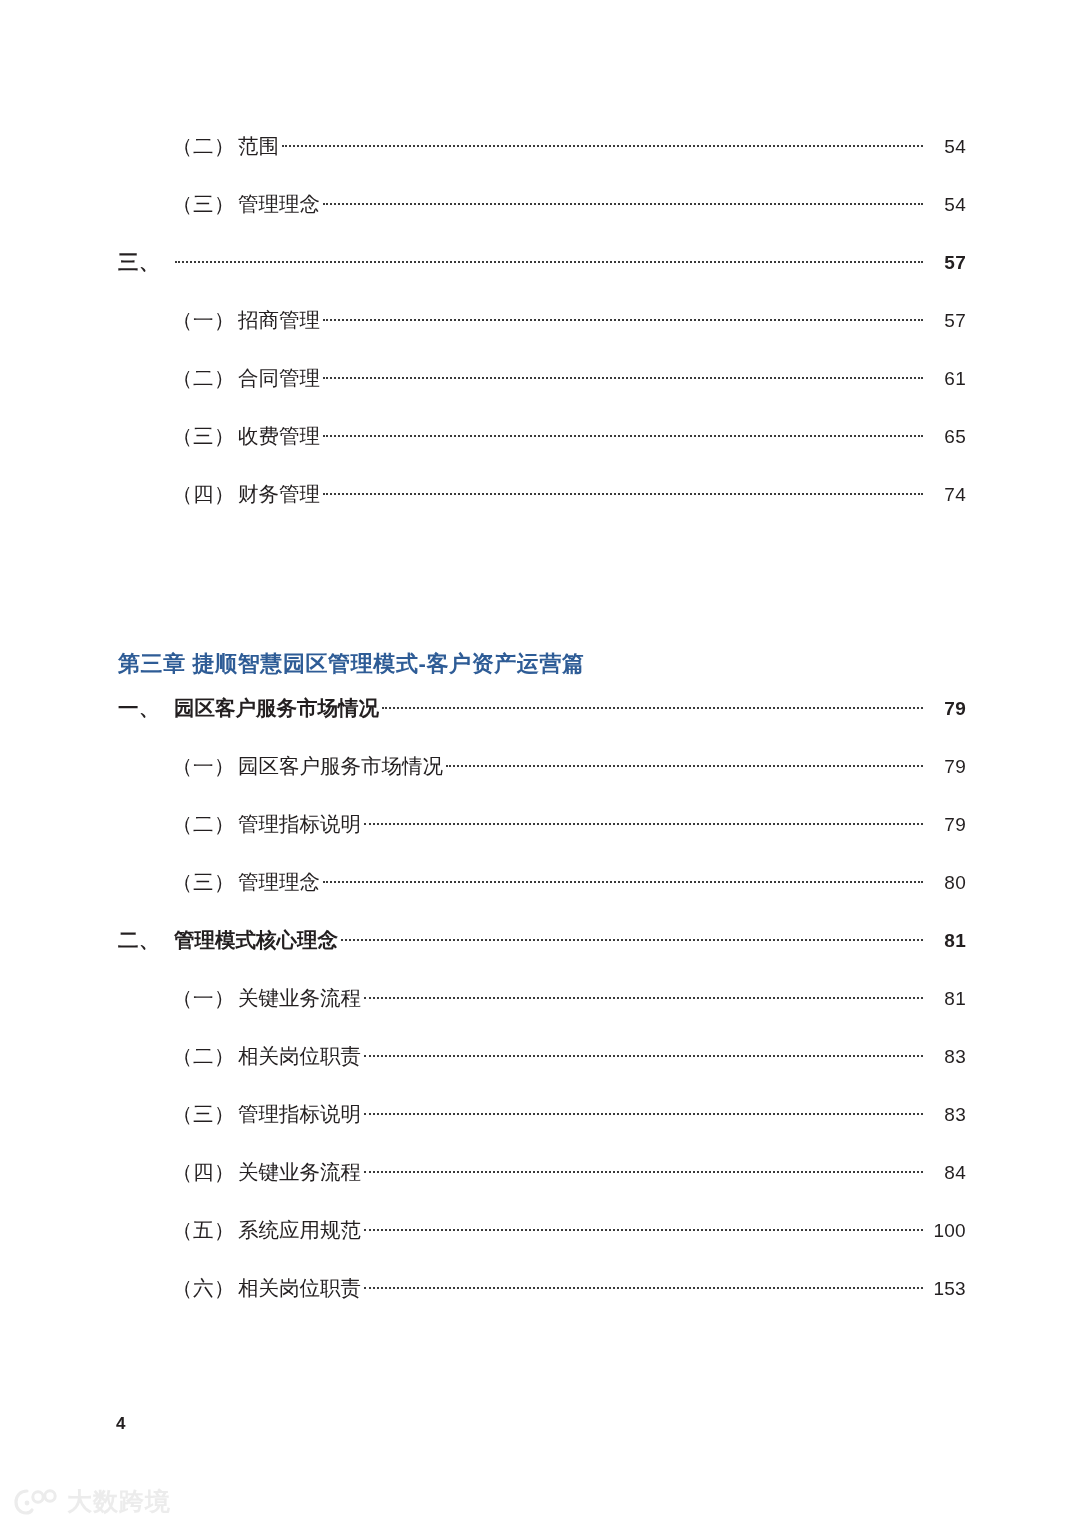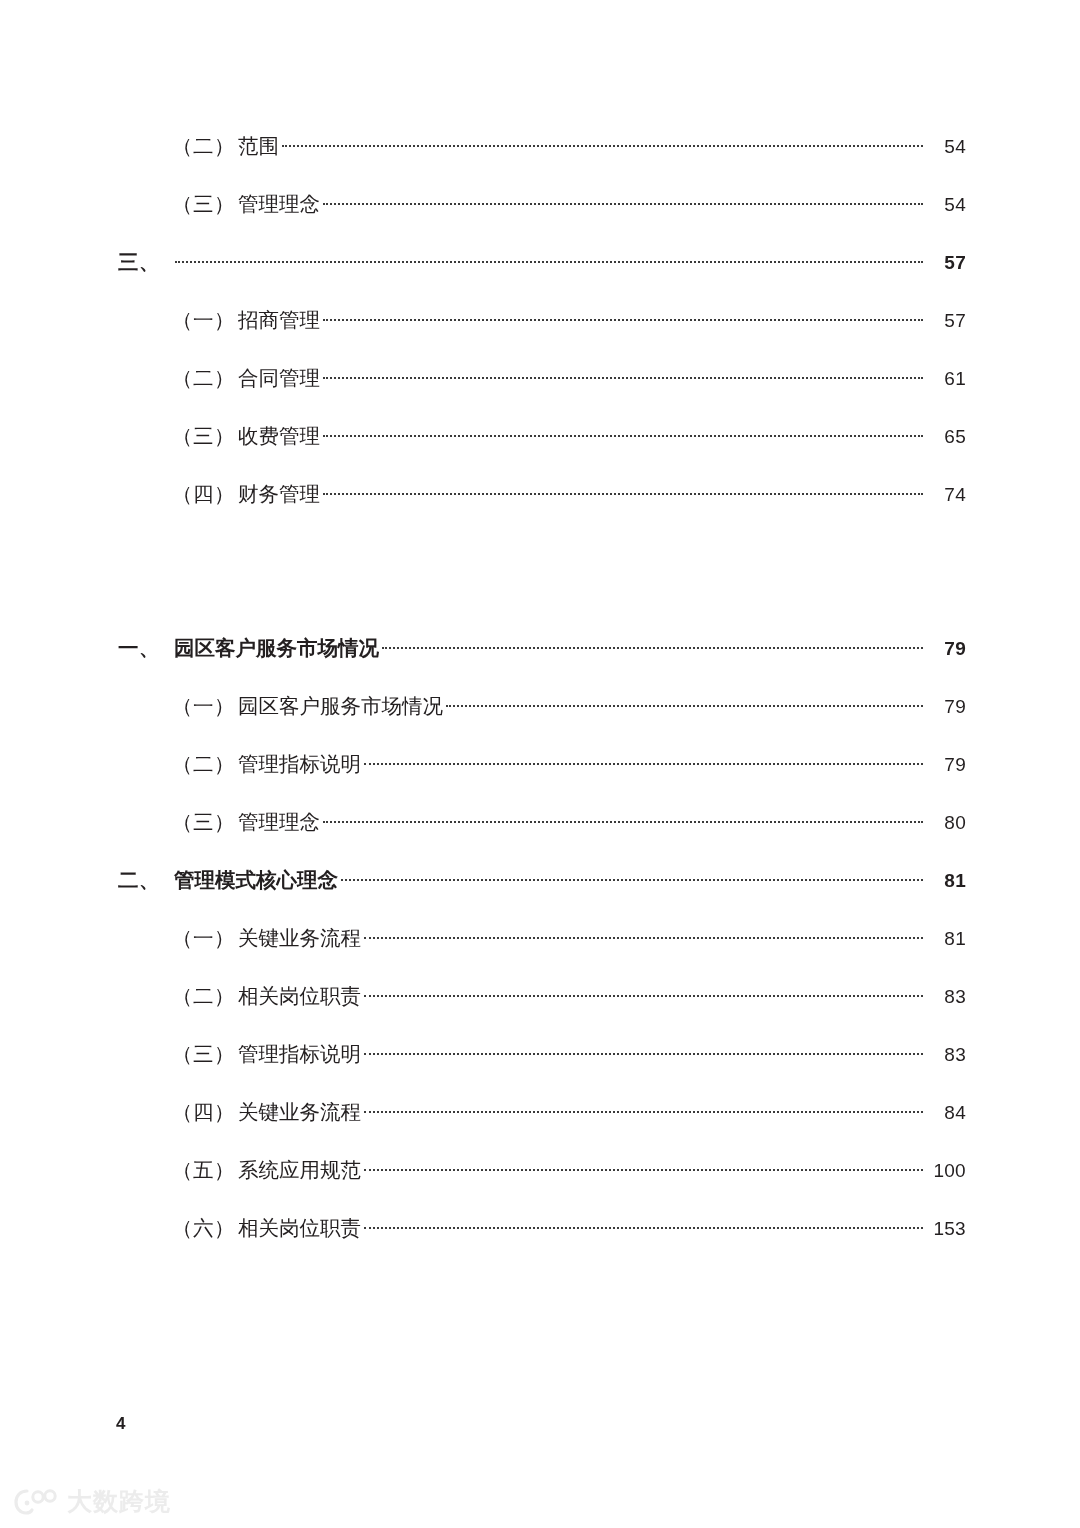--- a/index.html
+++ b/index.html
@@ -183,20 +183,23 @@
         <div class="toc-row lvl2">
           <span class="marker">（四）</span>
           <span class="title">财务管理</span>
           <span class="leader"></span>
           <span class="pageno">74</span>
         </div>
       </div>
 
     <div class="spacer-block"></div>
 
+    <div class="chapter-heading">
+      <span style="color:#2E5C96;">第三章  捷顺智慧园区管理模式-客户资产运营篇</span>
+    </div>
 
     <div id="sec-ch3">
         <div class="toc-row lvl1">
           <span class="marker">一、</span>
           <span class="title">园区客户服务市场情况</span>
           <span class="leader"></span>
           <span class="pageno">79</span>
         </div>
         <div class="toc-row lvl2">
           <span class="marker">（一）</span>

